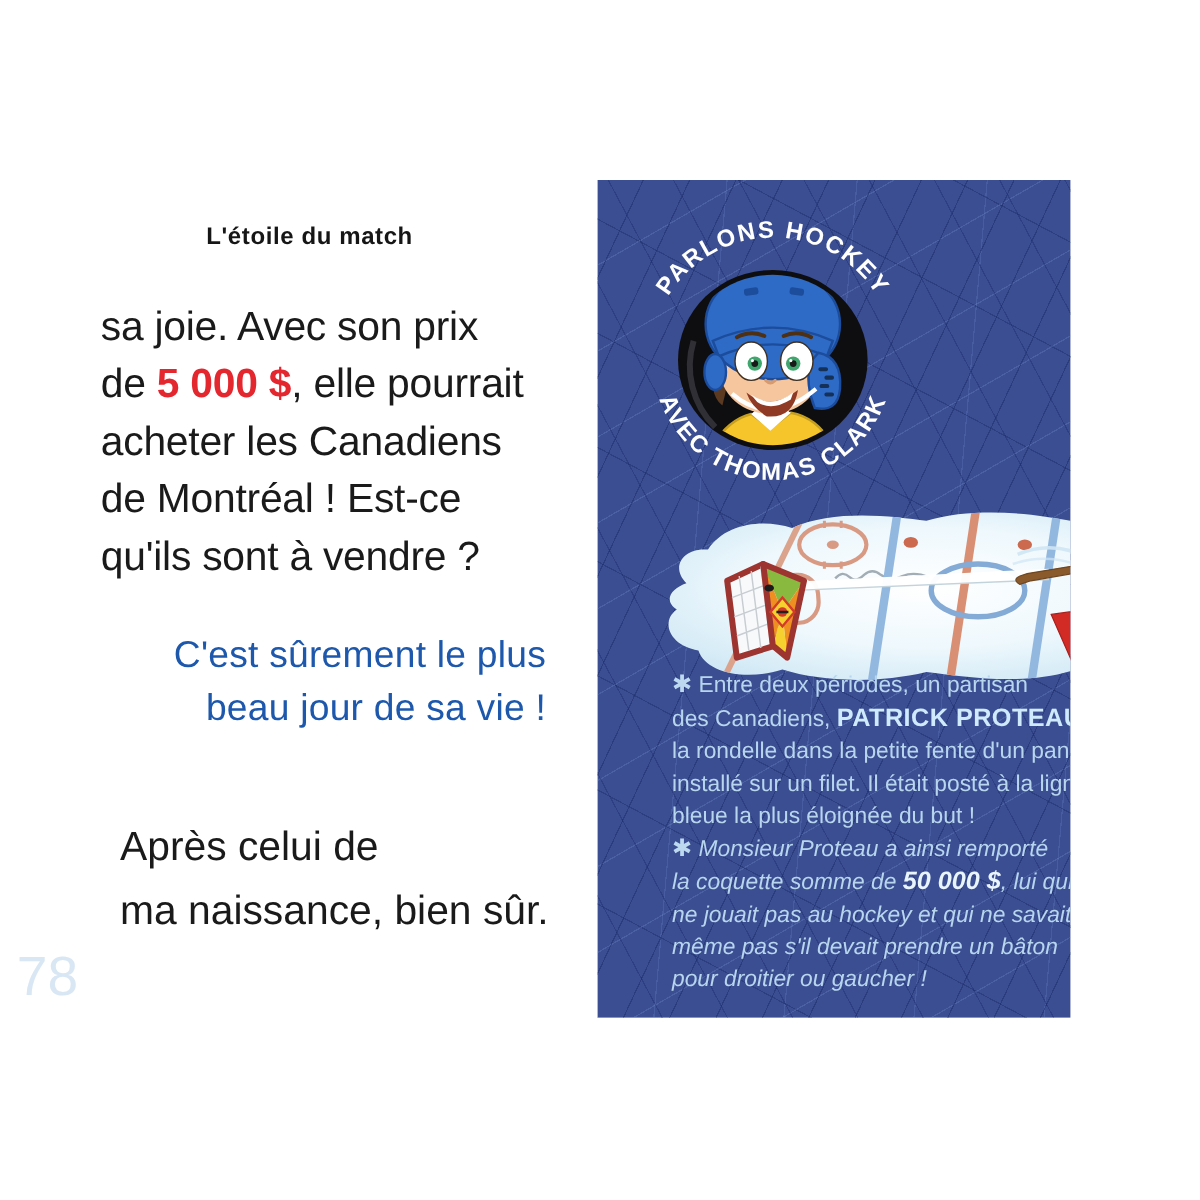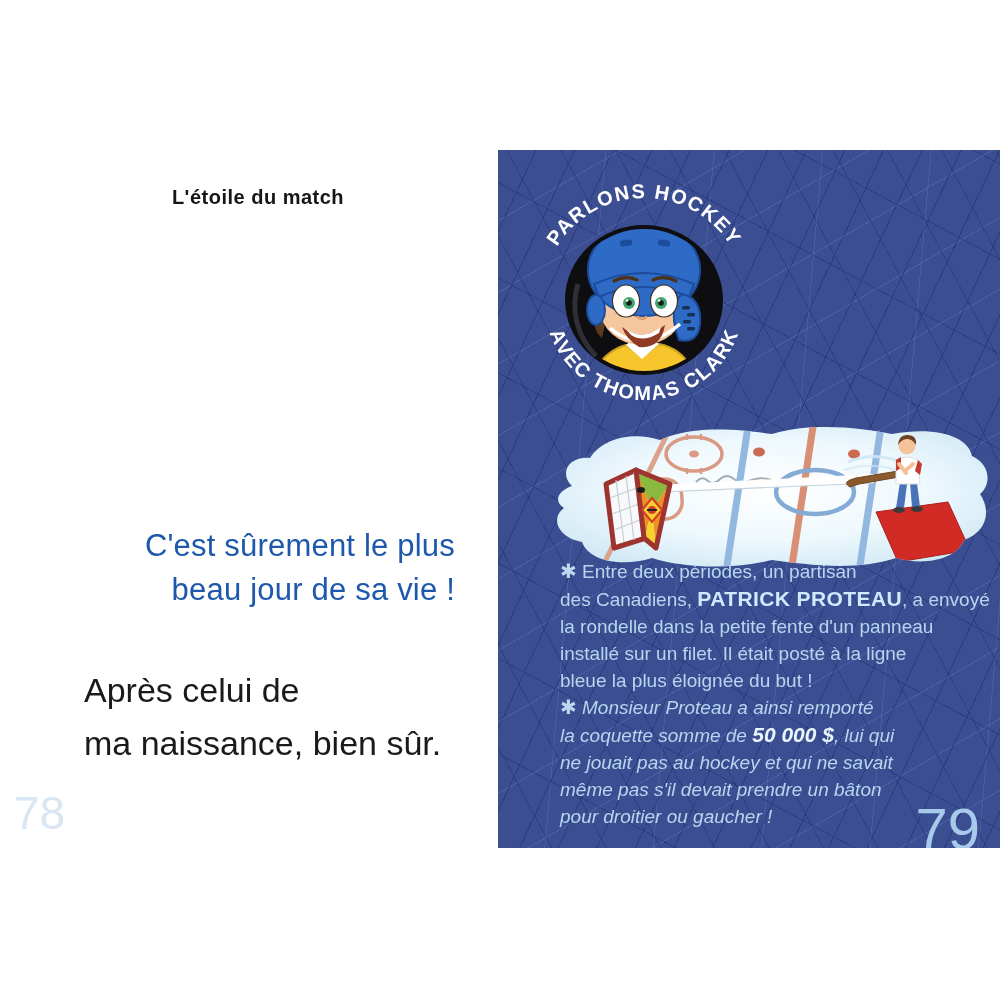--- a/index.html
+++ b/index.html
@@ -1,29 +1,29 @@
 <!DOCTYPE html>
 <html><head>
 <meta charset="utf-8">
 <style>
   html,body{margin:0;padding:0;background:#ffffff;}
-  .stage{position:relative;width:1000px;height:1000px;background:#ffffff;overflow:hidden;
+  .stage{position:relative;width:892px;height:1000px;background:#ffffff;overflow:hidden;
          font-family:"Liberation Sans","DejaVu Sans",sans-serif;}
   .pre{white-space:pre-line;}
 
   
   .left-page{position:absolute;left:0;top:0;width:500px;height:1000px;}
   .running-header{position:absolute;left:0;top:186px;width:516px;text-align:center;
                   font-size:20px;letter-spacing:.5px;color:#161616;font-weight:600;}
   .story{position:absolute;left:84px;top:248px;width:390px;margin:0;
          font-size:34px;line-height:48px;color:#1a1a1a;letter-spacing:-.2px;}
   .amount-red{color:#e4262e;font-weight:700;}
   .quote{position:absolute;left:55px;top:524px;width:400px;text-align:right;
          font-size:31px;line-height:44px;font-weight:400;color:#1d58ac;letter-spacing:.2px;}
-  .closing{position:absolute;left:84px;top:664px;width:400px;margin:0;
+  .closing{position:absolute;left:84px;top:664px;width:400px;margin:16px;
            font-size:34px;line-height:53px;color:#1a1a1a;}
   .pagenum-left{position:absolute;left:14px;top:786px;font-size:46px;color:#d9e7f4;}
 
   
   .right-page{position:absolute;left:498px;top:150px;width:502px;height:698px;overflow:hidden;
     background-color:#3b4e92;
     background-image:
       repeating-linear-gradient(115deg, rgba(24,40,100,0) 0 34px, rgba(24,40,100,.45) 34px 35px),
       repeating-linear-gradient(62deg,  rgba(26,42,106,0) 0 47px, rgba(26,42,106,.40) 47px 48px),
       repeating-linear-gradient(150deg, rgba(130,160,225,0) 0 61px, rgba(130,160,225,.22) 61px 62px),
@@ -44,20 +44,25 @@
   .arc-label{font-size:20px;font-weight:700;fill:#ffffff;letter-spacing:1.5px;}
 </style>
 </head>
 <body>
 
 <div class="stage">
 
   <section class="left-page">
     <div class="running-header">L'étoile du match</div>
 
+    <p class="story pre"><span>sa joie. Avec son prix
+de </span><span class="amount-red">5 000 $</span><span>, elle pourrait
+acheter les Canadiens
+de Montréal ! Est-ce
+qu'ils sont à vendre ?</span></p>
 
     <div class="quote pre">C'est sûrement le plus
 beau jour de sa vie !</div>
 
     <p class="closing pre">Après celui de
 ma naissance, bien sûr.</p>
 
     <div class="pagenum-left">78</div>
   </section>
 

